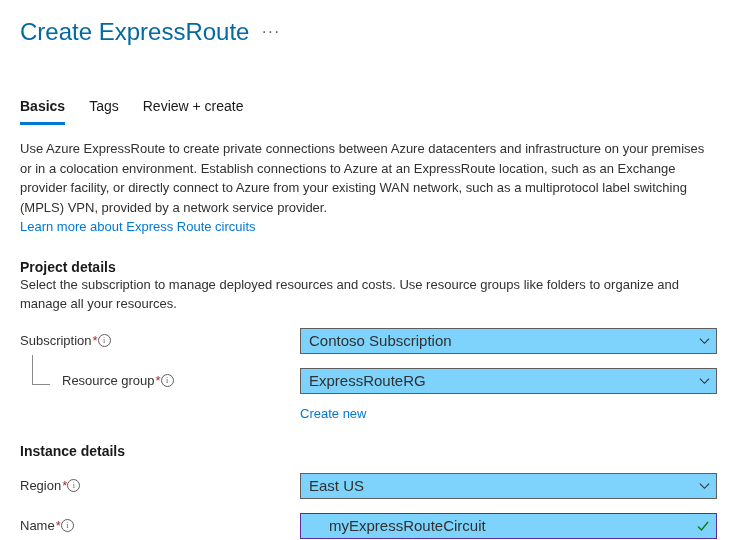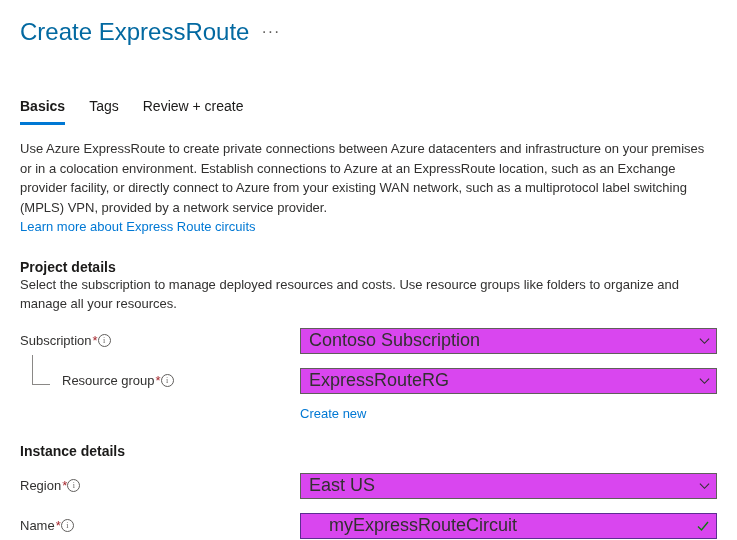--- a/index.html
+++ b/index.html
@@ -67,23 +67,23 @@
   .form-control {
     flex: 1;
     position: relative;
   }
   .select, .textbox {
     width: 100%;
     height: 26px;
     border: 1px solid #605e5c;
     padding: 0 26px 0 8px;
     font-family: inherit;
-    font-size: 18px;
+    font-size: 15px;
     color: #323130;
-    background: #d946ef;
+    background: #7dd3fc;
     display: flex;
     align-items: center;
     cursor: pointer;
   }
   .textbox {
     cursor: text;
     padding-left: 28px;
   }
   .textbox.valid { border-color: #5c2e91; }
   .chevron, .check {

